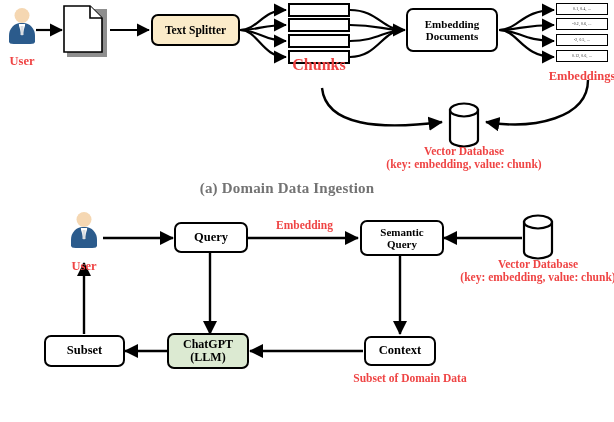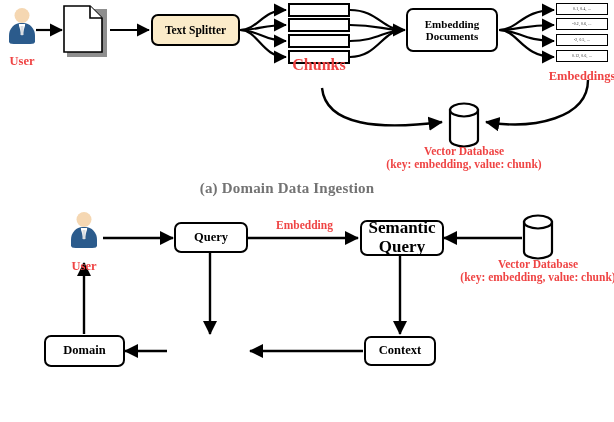--- a/index.html
+++ b/index.html
@@ -207,31 +207,36 @@
     <div class="p-tie" style="top:18px;width:3px;height:9px;"></div>
   </div>
   <div class="lbl" style="left:59px;top:259px;width:50px;font-size:12.5px;">User</div>
 
   <div class="box rounded" style="left:174px;top:222px;width:74px;height:31px;font-size:12.5px;">
     <span>Query</span>
   </div>
 
   <div class="lbl" style="left:252px;top:219px;width:105px;font-size:11.5px;">Embedding</div>
 
-  <div class="box rounded" style="left:360px;top:220px;width:84px;height:36px;font-size:17px;flex-direction:column;">
+  <div class="box rounded" style="left:360px;top:220px;width:84px;height:36px;font-size:11px;flex-direction:column;">
     <span>Semantic</span>
     <span>Query</span>
   </div>
 
   <div class="lbl" style="left:438px;top:258px;width:200px;font-size:11.5px;">Vector Database</div>
   <div class="lbl" style="left:438px;top:271px;width:200px;font-size:11.5px;">(key: embedding, value: chunk)</div>
 
   <div class="box rounded" style="left:364px;top:336px;width:72px;height:30px;font-size:12.5px;">
     <span>Context</span>
   </div>
-
+  <div class="lbl" style="left:330px;top:372px;width:160px;font-size:11.5px;">Subset of Domain Data</div>
+
+  <div class="box rounded" style="left:167px;top:333px;width:82px;height:36px;background:#dcead2;font-size:12px;flex-direction:column;">
+    <span>ChatGPT</span>
+    <span>(LLM)</span>
+  </div>
 
   <div class="box rounded" style="left:44px;top:335px;width:81px;height:32px;font-size:12.5px;">
-    <span>Domain</span>
+    <span>Subset</span>
   </div>
 
 
 </div>
 
 </body></html>

